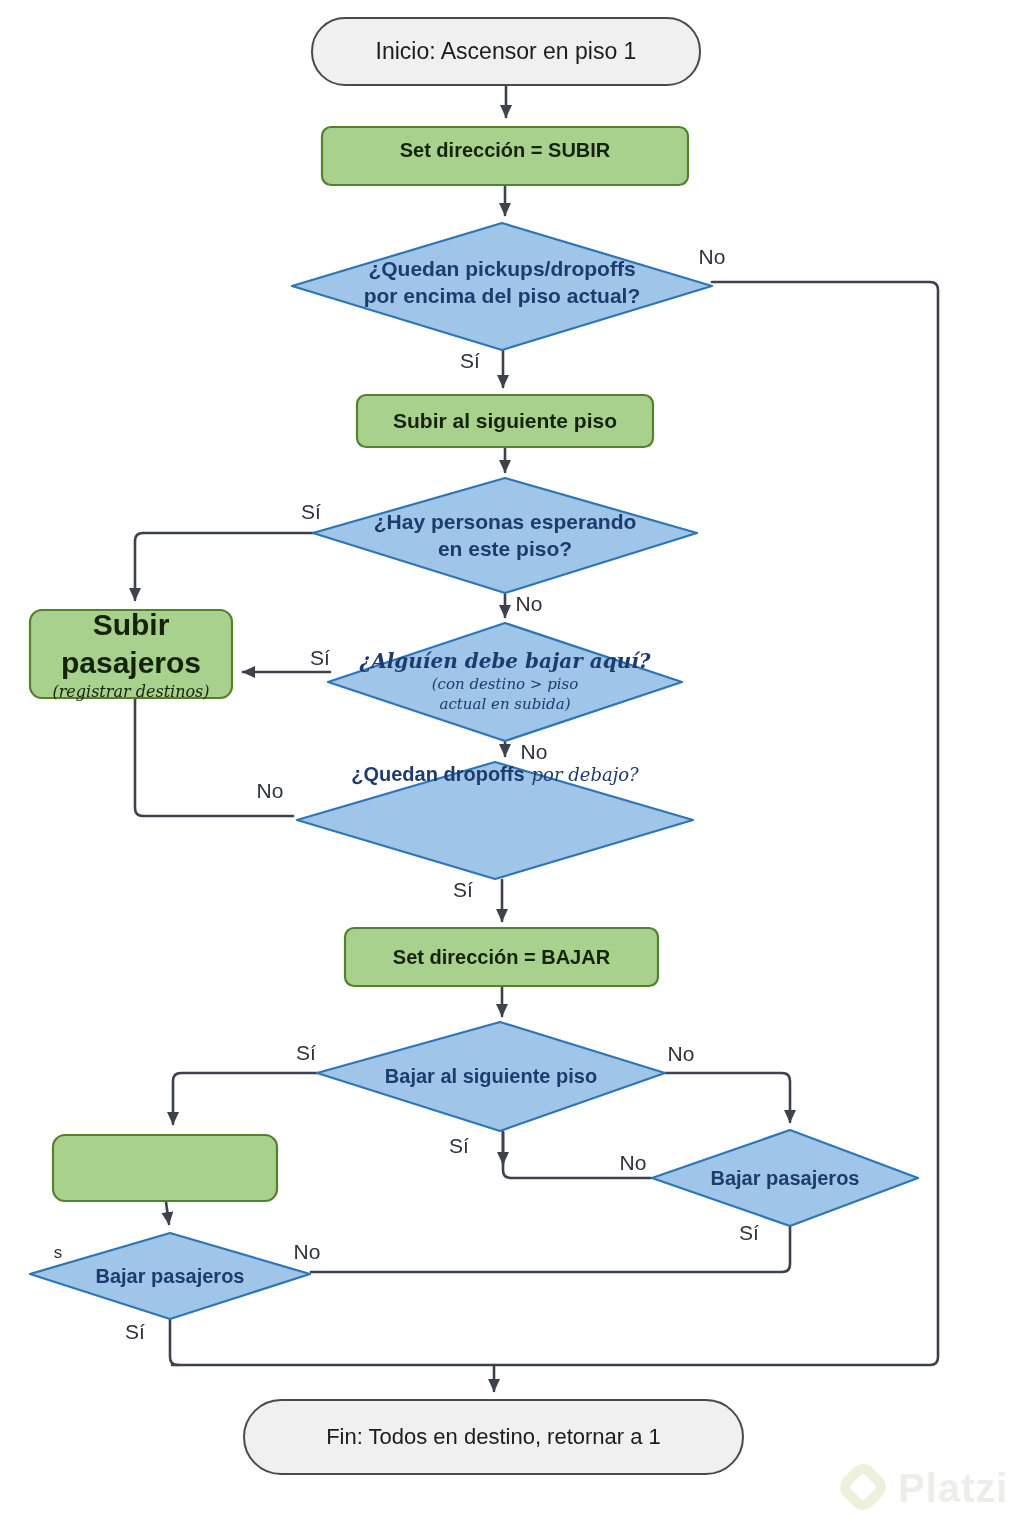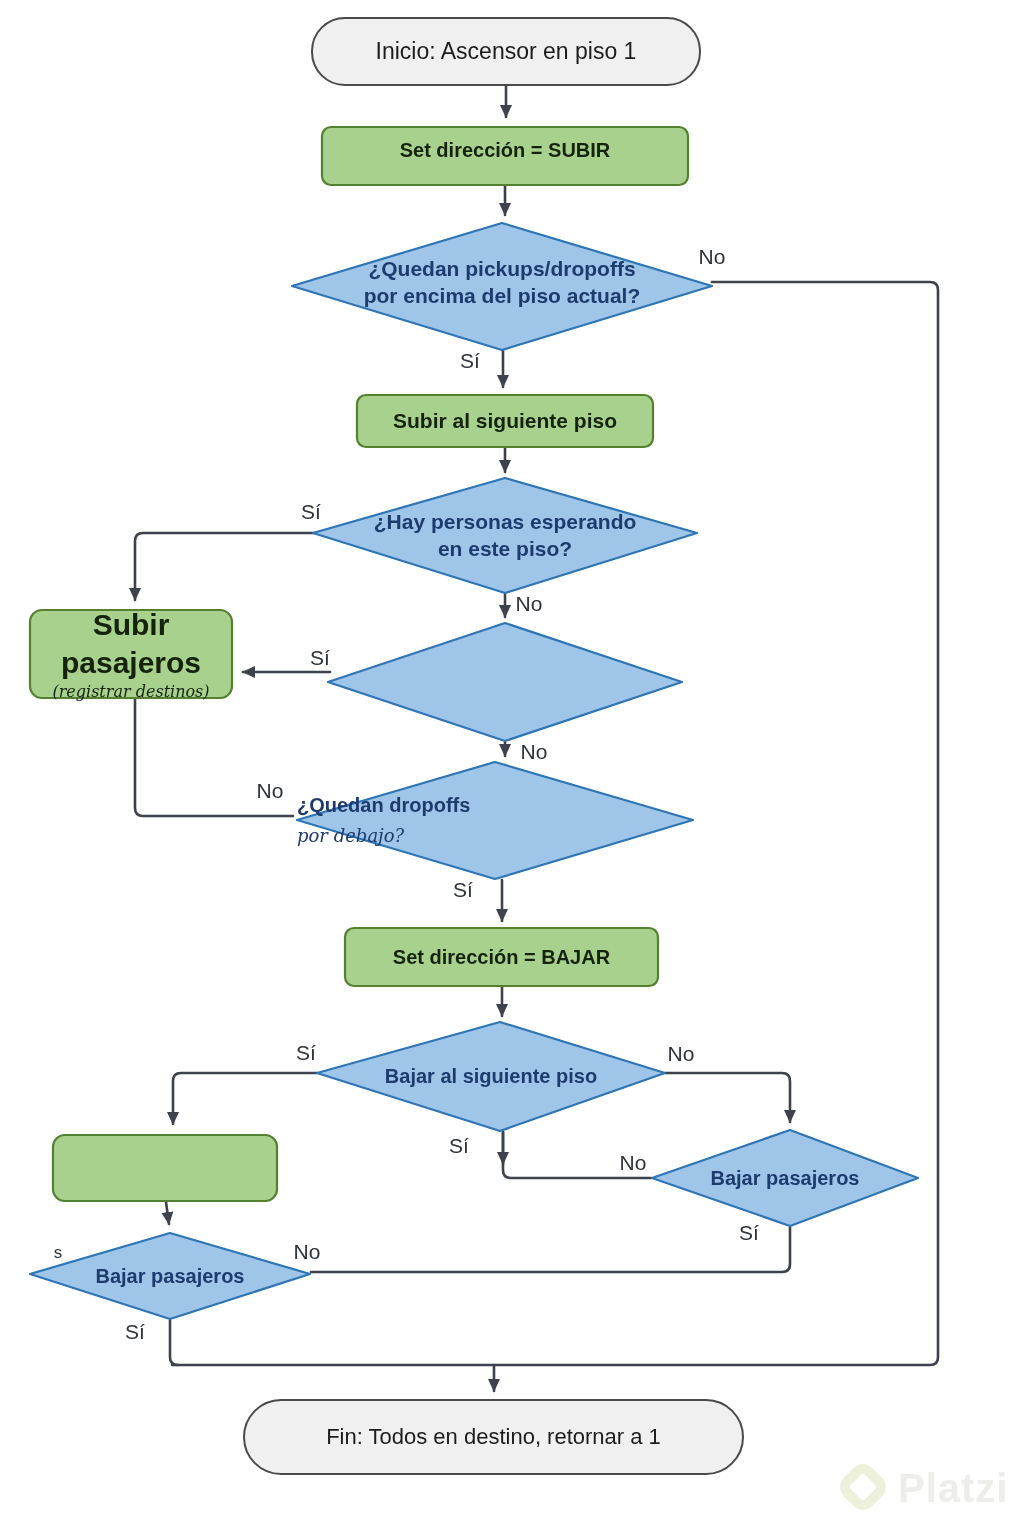--- a/index.html
+++ b/index.html
@@ -13,21 +13,21 @@
   .arrowhead{fill:var(--edge);}
   .shape-terminal{fill:var(--terminal-fill);stroke:var(--terminal-border);stroke-width:2;}
   .shape-process{fill:var(--process-fill);stroke:var(--process-border);stroke-width:2.2;}
   .shape-decision{fill:var(--decision-fill);stroke:var(--decision-border);stroke-width:2.2;stroke-linejoin:round;}
   
   .node-text{
     position:absolute;display:flex;flex-direction:column;align-items:center;justify-content:center;
     text-align:center;line-height:1.25;pointer-events:none;
   }
   .pre{white-space:pre-line;}
-  .row{flex-direction:column;align-items:baseline;gap:7px;}
+  .row{flex-direction:row;align-items:baseline;gap:7px;}
   .terminal-text{color:var(--terminal-text);font-weight:normal;font-size:23px;}
   .process-text{color:var(--process-text);font-weight:bold;font-size:21px;}
   .decision-text{color:var(--decision-text);font-weight:bold;font-size:21px;}
   .script{font-family:"DejaVu Serif", serif;font-style:italic;}
   .sub{font-weight:normal;}
   .elabel{
     position:absolute;transform:translate(-50%,-50%);
     font-weight:normal;font-size:21px;color:var(--label-text);pointer-events:none;
   }
   .elabel-small{font-size:17px;}
@@ -94,20 +94,25 @@
   <div class="node-text process-text" style="left:357px;top:395px;width:296px;height:52px;border-radius:18px;">Subir al siguiente piso</div>
 
   <div class="node-text decision-text pre" style="left:313px;top:478px;width:384px;height:115px;">¿Hay personas esperando
 en este piso?</div>
 
   <div class="node-text" style="left:30px;top:610px;width:202px;height:88px;gap:1px;">
     <span class="process-text" style="font-size:30px;">Subir pasajeros</span>
     <span class="process-text script sub" style="font-size:16px;">(registrar destinos)</span>
   </div>
 
+  <div class="node-text" style="left:328px;top:625px;width:354px;height:113px;gap:1px;">
+    <span class="decision-text script" style="font-size:20px;">¿Alguíen debe bajar aquí?</span>
+    <span class="decision-text script sub pre" style="font-size:15px;line-height:1.3;">(con destino &gt; piso
+actual en subida)</span>
+  </div>
 
   <div class="node-text row" style="left:297px;top:762px;width:396px;height:117px;">
     <span class="decision-text" style="font-size:20px;">¿Quedan dropoffs</span>
     <span class="decision-text script sub" style="font-size:18px;">por debajo?</span>
   </div>
 
   <div class="node-text process-text" style="left:345px;top:928px;width:313px;height:58px;font-size:20px;">Set dirección = BAJAR</div>
 
   <div class="node-text decision-text" style="left:317px;top:1022px;width:348px;height:109px;font-size:20px;">Bajar al siguiente piso</div>
 

